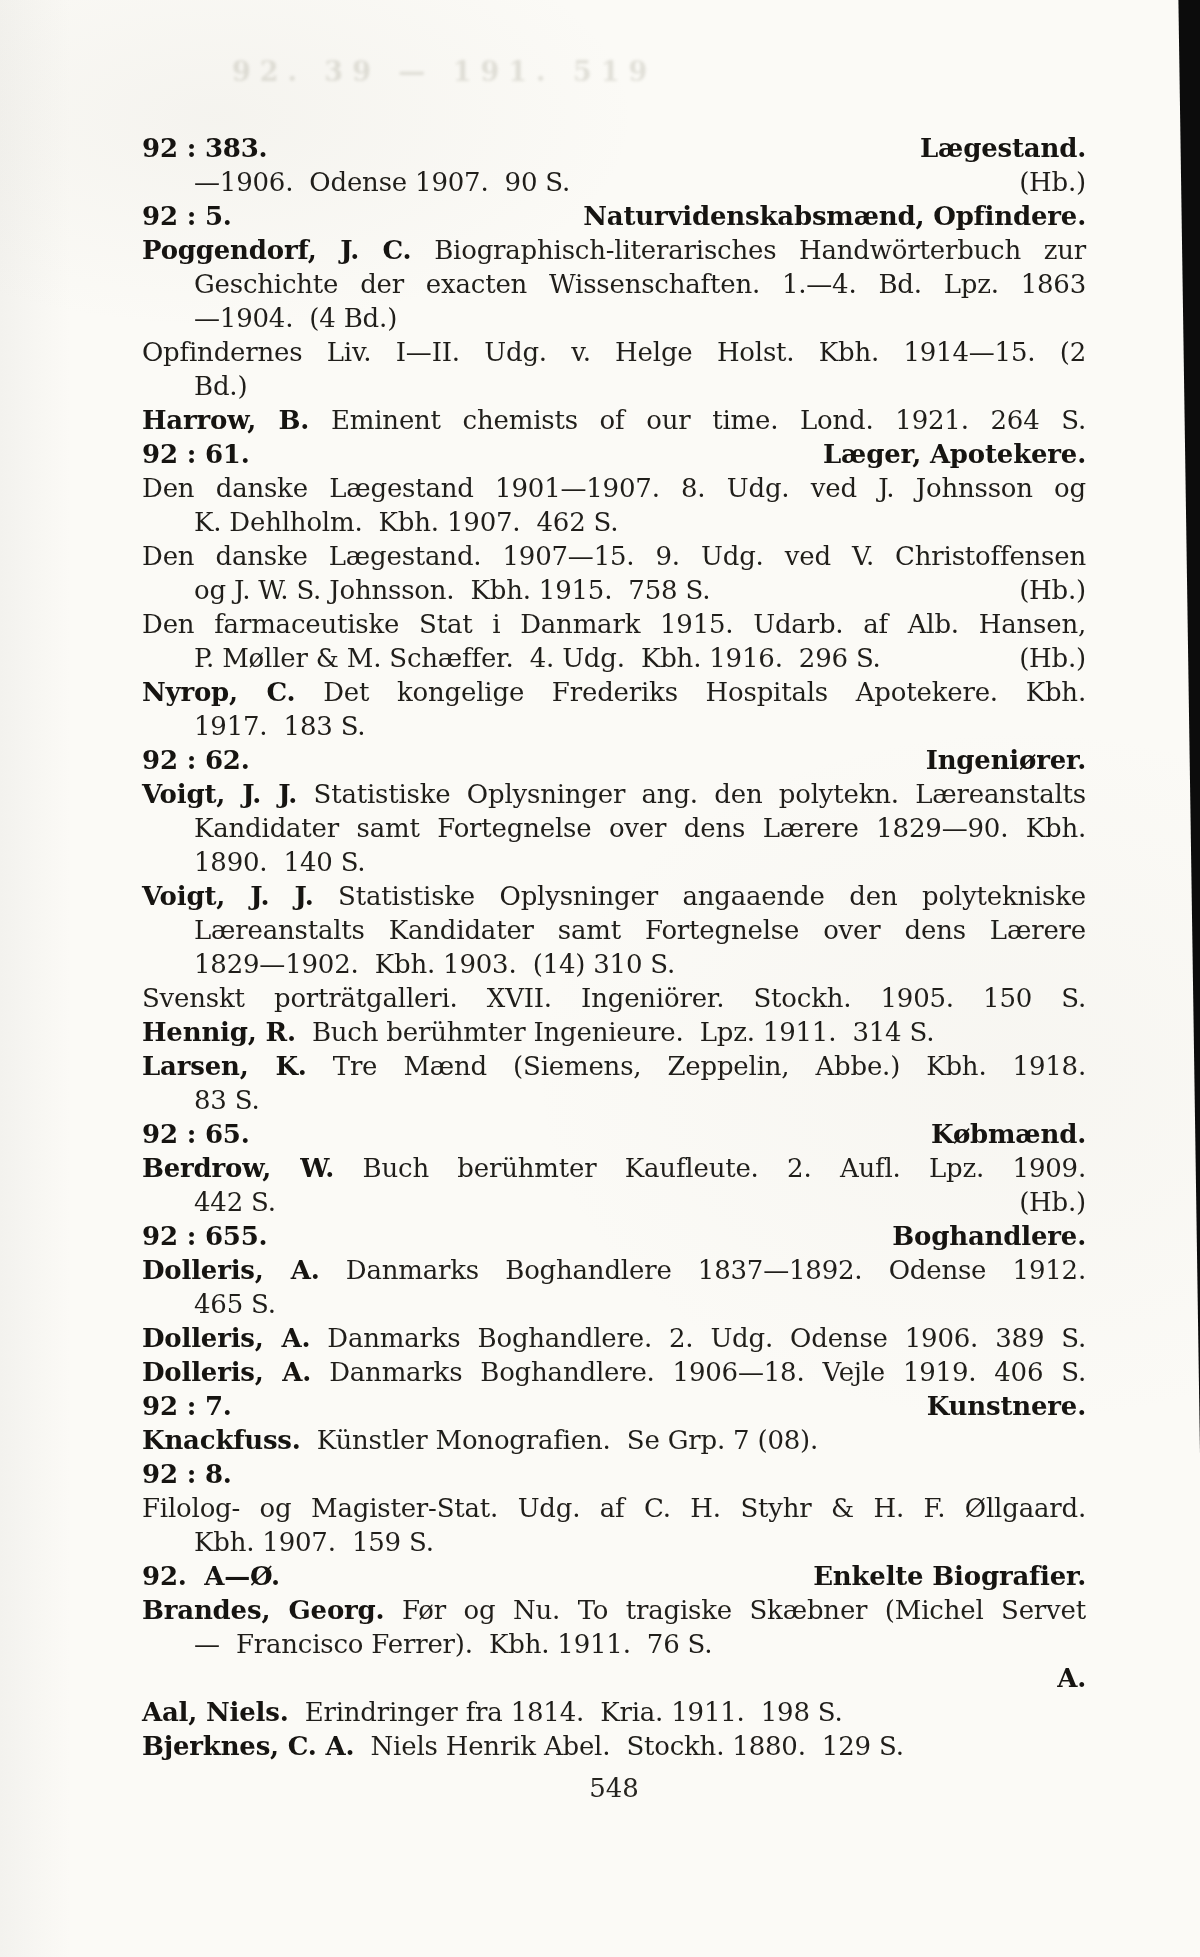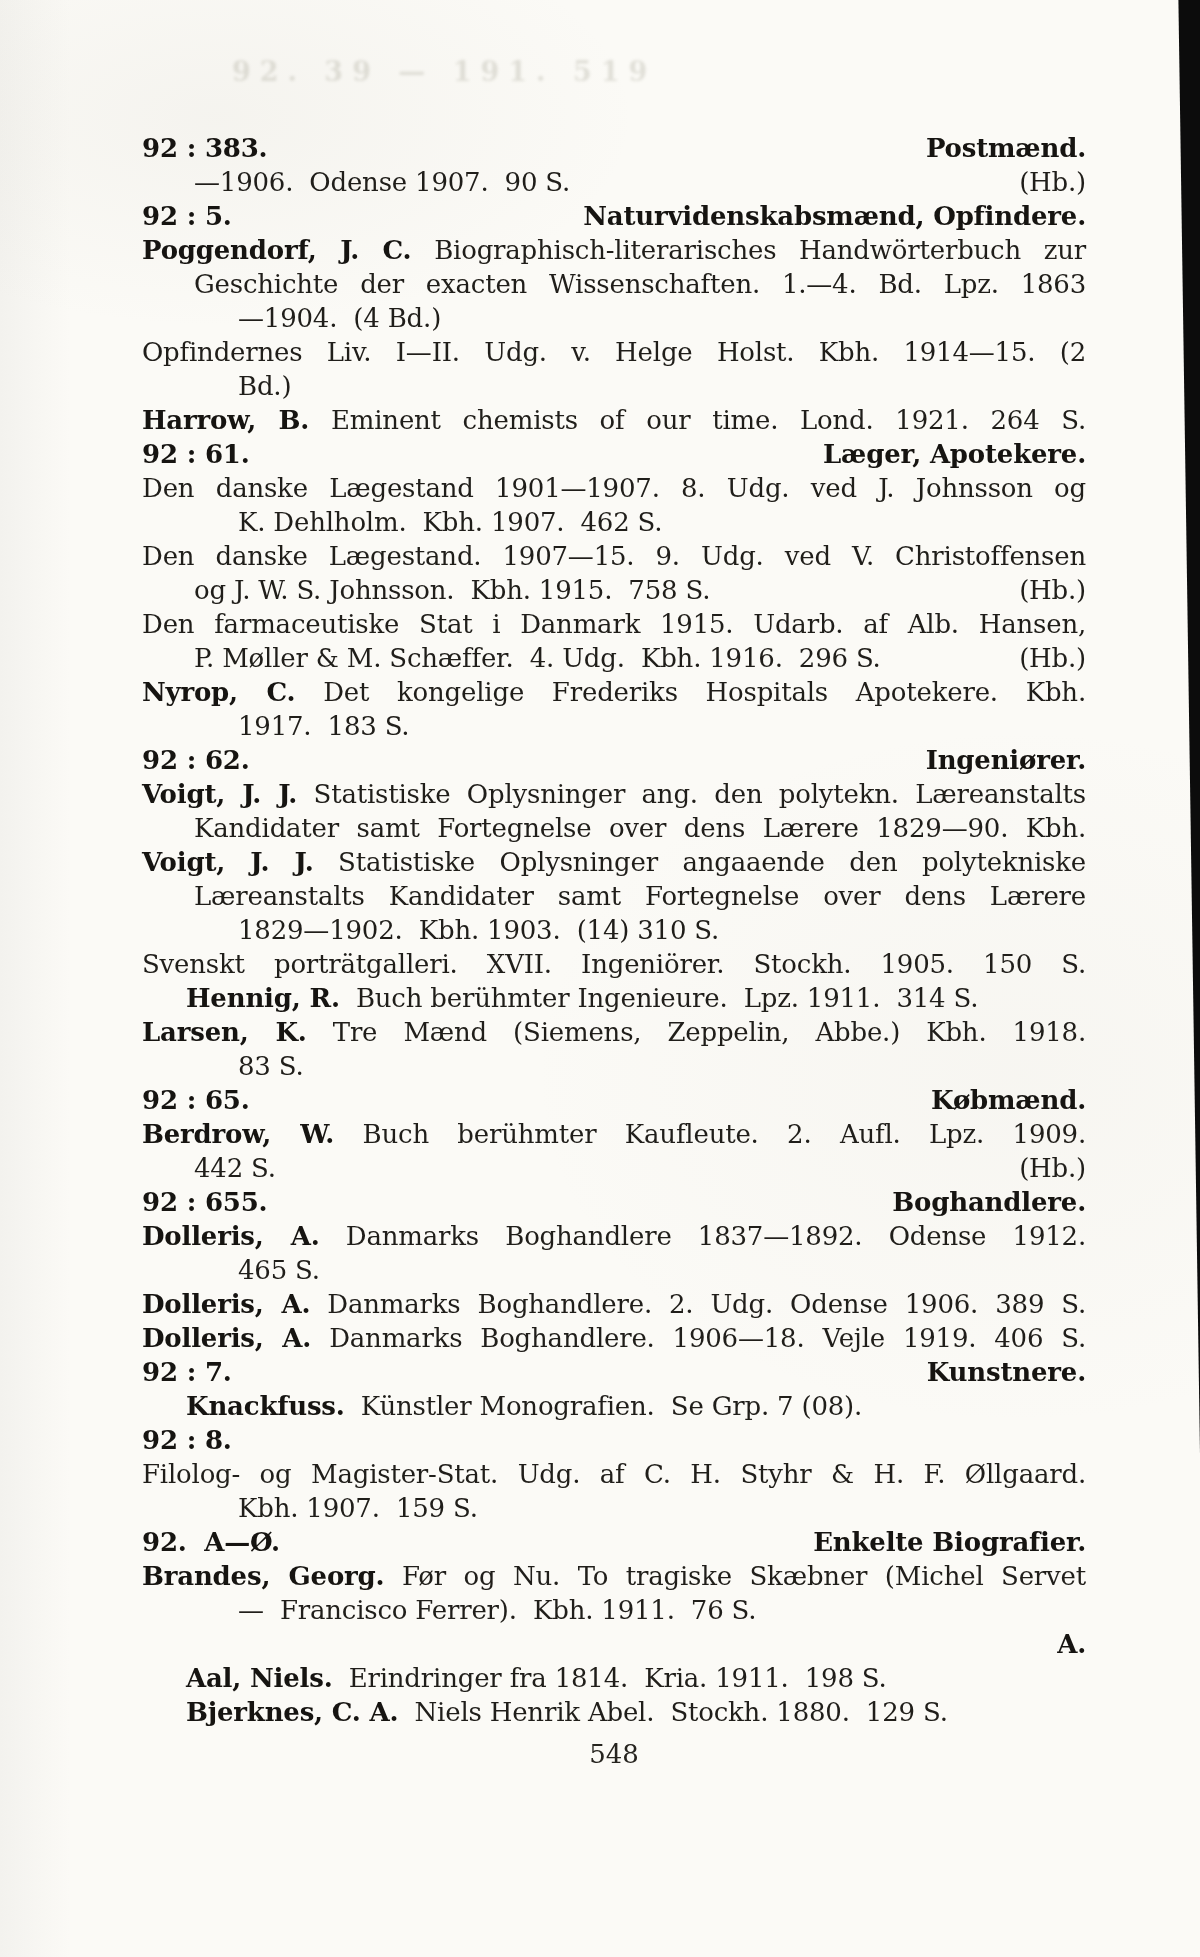--- a/index.html
+++ b/index.html
@@ -68,21 +68,21 @@
   }
   .sec-num, .sec-title {
     font-weight: 700;
     color: #161411;
   }
 
   .entry.just {
     text-align: justify;
     text-align-last: justify;
   }
-  .entry.no-just { white-space: pre-wrap; margin-left: 44px; }
+  .entry.no-just { white-space: pre-wrap; }
   .entry.has-note {
     display: flex;
     justify-content: space-between;
     white-space: pre-wrap;
   }
   .indent { padding-left: 52px; }
 
   b.headword { font-weight: 700; color: #161411; text-align: right; }
 
   .page-number {
@@ -96,41 +96,42 @@
 </head>
 <body>
 
 <div class="page">
   <div class="bleedthrough">92. 39 — 191. 519</div>
 
   <div class="scan-edge"></div>
 
   <main class="content">
 
-  <div class="line heading"><span class="sec-num">92 : 383.</span><span class="sec-title">Postmænd.</span></div>
+  <div class="line heading"><span class="sec-num">92 : 383.</span><span class="sec-title">Lægestand.</span></div>
       <div class="line entry indent has-note"><span class="entry-main"><span>—1906.  Odense 1907.  90 S.</span></span><span>(Hb.)</span></div>
       <div class="line heading"><span class="sec-num">92 : 5.</span><span class="sec-title">Naturvidenskabsmænd, Opfindere.</span></div>
       <div class="line entry just"><span class="entry-main"><b class="headword">Poggendorf, J. C.</b> <span>Biographisch-literarisches Handwörterbuch zur</span></span></div>
       <div class="line entry indent just"><span class="entry-main"><span>Geschichte der exacten Wissenschaften. 1.—4. Bd. Lpz. 1863</span></span></div>
       <div class="line entry indent no-just"><span class="entry-main"><span>—1904.  (4 Bd.)</span></span></div>
       <div class="line entry just"><span class="entry-main"><span>Opfindernes Liv. I—II. Udg. v. Helge Holst. Kbh. 1914—15. (2</span></span></div>
       <div class="line entry indent no-just"><span class="entry-main"><span>Bd.)</span></span></div>
       <div class="line entry just"><span class="entry-main"><b class="headword">Harrow, B.</b> <span>Eminent chemists of our time. Lond. 1921. 264 S.</span></span></div>
       <div class="line heading"><span class="sec-num">92 : 61.</span><span class="sec-title">Læger, Apotekere.</span></div>
       <div class="line entry just"><span class="entry-main"><span>Den danske Lægestand 1901—1907. 8. Udg. ved J. Johnsson og</span></span></div>
       <div class="line entry indent no-just"><span class="entry-main"><span>K. Dehlholm.  Kbh. 1907.  462 S.</span></span></div>
       <div class="line entry just"><span class="entry-main"><span>Den danske Lægestand. 1907—15. 9. Udg. ved V. Christoffensen</span></span></div>
       <div class="line entry indent has-note"><span class="entry-main"><span>og J. W. S. Johnsson.  Kbh. 1915.  758 S.</span></span><span>(Hb.)</span></div>
       <div class="line entry just"><span class="entry-main"><span>Den farmaceutiske Stat i Danmark 1915. Udarb. af Alb. Hansen,</span></span></div>
       <div class="line entry indent has-note"><span class="entry-main"><span>P. Møller &amp; M. Schæffer.  4. Udg.  Kbh. 1916.  296 S.</span></span><span>(Hb.)</span></div>
       <div class="line entry just"><span class="entry-main"><b class="headword">Nyrop, C.</b> <span>Det kongelige Frederiks Hospitals Apotekere. Kbh.</span></span></div>
       <div class="line entry indent no-just"><span class="entry-main"><span>1917.  183 S.</span></span></div>
       <div class="line heading"><span class="sec-num">92 : 62.</span><span class="sec-title">Ingeniører.</span></div>
       <div class="line entry just"><span class="entry-main"><b class="headword">Voigt, J. J.</b> <span>Statistiske Oplysninger ang. den polytekn. Læreanstalts</span></span></div>
       <div class="line entry indent just"><span class="entry-main"><span>Kandidater samt Fortegnelse over dens Lærere 1829—90. Kbh.</span></span></div>
+      <div class="line entry indent no-just"><span class="entry-main"><span>1890.  140 S.</span></span></div>
       <div class="line entry just"><span class="entry-main"><b class="headword">Voigt, J. J.</b> <span>Statistiske Oplysninger angaaende den polytekniske</span></span></div>
       <div class="line entry indent just"><span class="entry-main"><span>Læreanstalts Kandidater samt Fortegnelse over dens Lærere</span></span></div>
       <div class="line entry indent no-just"><span class="entry-main"><span>1829—1902.  Kbh. 1903.  (14) 310 S.</span></span></div>
       <div class="line entry just"><span class="entry-main"><span>Svenskt porträtgalleri. XVII. Ingeniörer. Stockh. 1905. 150 S.</span></span></div>
       <div class="line entry no-just"><span class="entry-main"><b class="headword">Hennig, R.</b> <span> Buch berühmter Ingenieure.  Lpz. 1911.  314 S.</span></span></div>
       <div class="line entry just"><span class="entry-main"><b class="headword">Larsen, K.</b> <span>Tre Mænd (Siemens, Zeppelin, Abbe.) Kbh. 1918.</span></span></div>
       <div class="line entry indent no-just"><span class="entry-main"><span>83 S.</span></span></div>
       <div class="line heading"><span class="sec-num">92 : 65.</span><span class="sec-title">Købmænd.</span></div>
       <div class="line entry just"><span class="entry-main"><b class="headword">Berdrow, W.</b> <span>Buch berühmter Kaufleute. 2. Aufl. Lpz. 1909.</span></span></div>
       <div class="line entry indent has-note"><span class="entry-main"><span>442 S.</span></span><span>(Hb.)</span></div>

